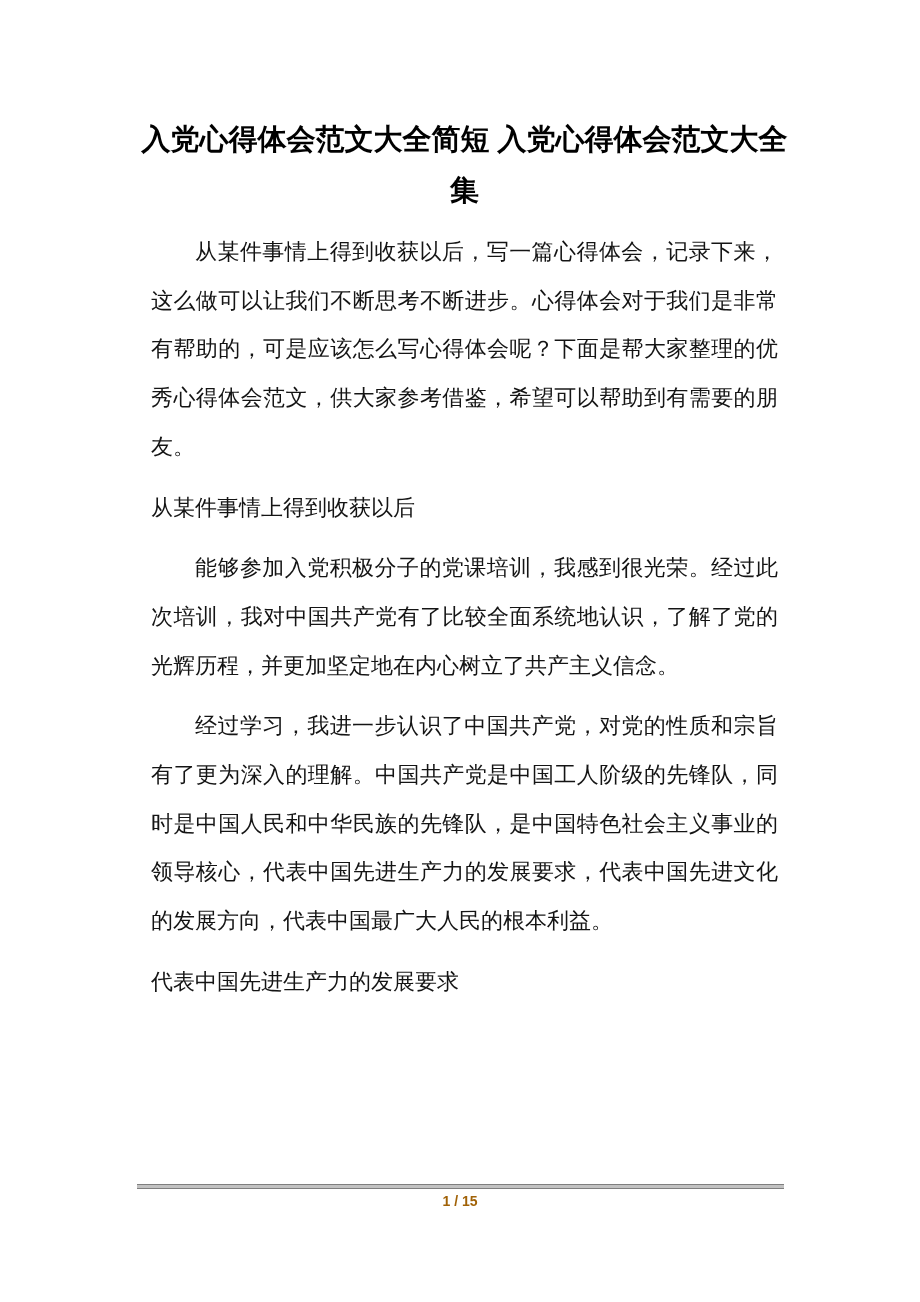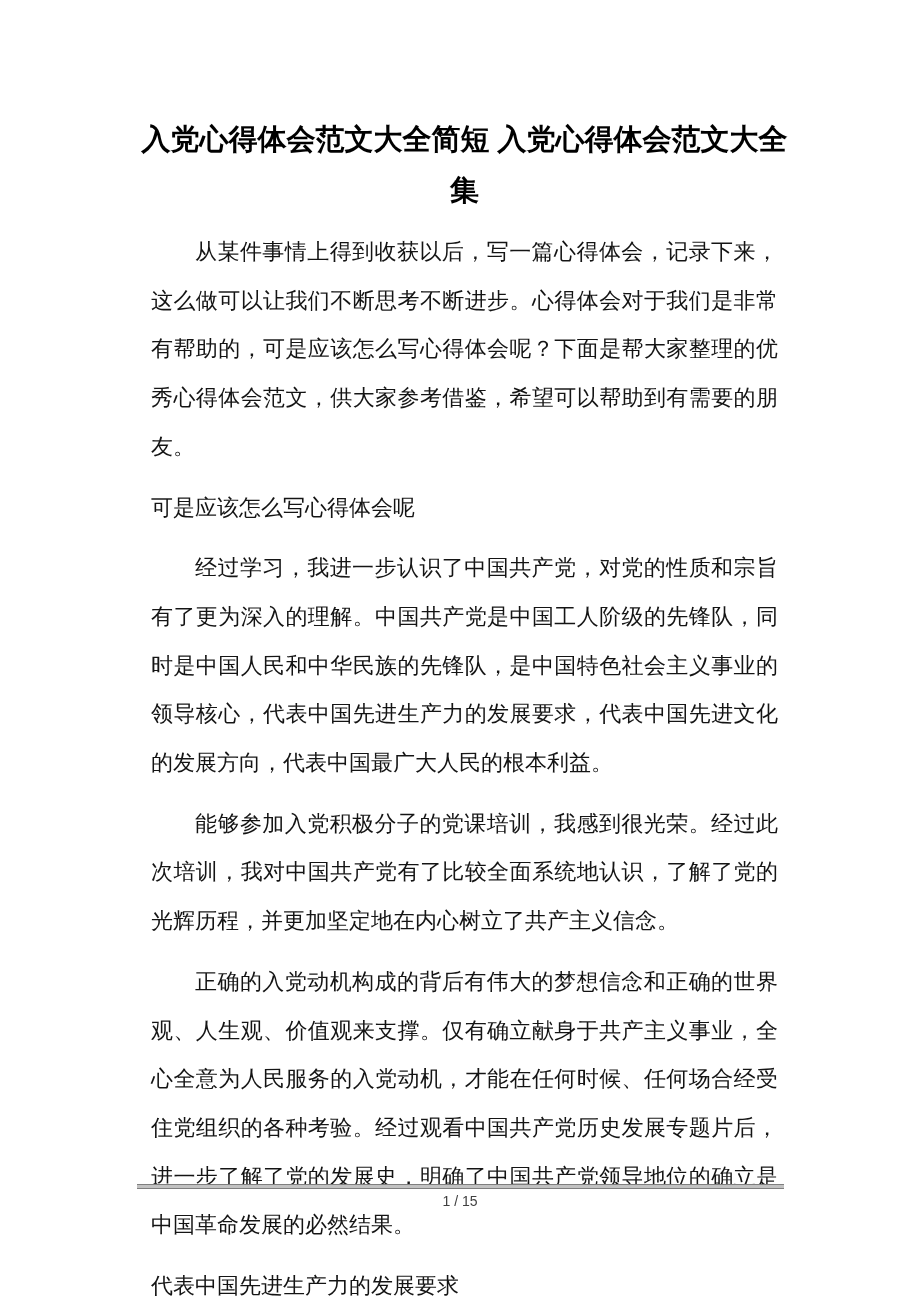--- a/index.html
+++ b/index.html
@@ -56,42 +56,41 @@
     border-top: 1px solid #7f7f7f;
     border-bottom: 1px solid #7f7f7f;
   }
   .footer-page-number {
     position: absolute;
     left: 0;
     top: 1192px;
     width: 920px;
     text-align: center;
     font-family: "Liberation Sans", "DejaVu Sans", sans-serif;
-    font-weight: normal;
+    font-weight: bold;
     font-size: 14px;
     line-height: 18px;
-    color: #404040;
+    color: #a16207;
   }
 </style>
 </head>
 <body>
 
 <div class="page">
   <div class="content">
     <h1 class="doc-title">入党心得体会范文大全简短 入党心得体会范文大全集</h1>
 
     <p class="para">从某件事情上得到收获以后，写一篇心得体会，记录下来，这么做可以让我们不断思考不断进步。心得体会对于我们是非常有帮助的，可是应该怎么写心得体会呢？下面是帮大家整理的优秀心得体会范文，供大家参考借鉴，希望可以帮助到有需要的朋友。</p>
 
-    <p class="heading">可是应该怎么写心得体会呢</p>
+    <p class="heading">从某件事情上得到收获以后</p>
+
+    <p class="para">能够参加入党积极分子的党课培训，我感到很光荣。经过此次培训，我对中国共产党有了比较全面系统地认识，了解了党的光辉历程，并更加坚定地在内心树立了共产主义信念。</p>
 
     <p class="para">经过学习，我进一步认识了中国共产党，对党的性质和宗旨有了更为深入的理解。中国共产党是中国工人阶级的先锋队，同时是中国人民和中华民族的先锋队，是中国特色社会主义事业的领导核心，代表中国先进生产力的发展要求，代表中国先进文化的发展方向，代表中国最广大人民的根本利益。</p>
 
-    <p class="para">能够参加入党积极分子的党课培训，我感到很光荣。经过此次培训，我对中国共产党有了比较全面系统地认识，了解了党的光辉历程，并更加坚定地在内心树立了共产主义信念。</p>
-
-    <p class="para">正确的入党动机构成的背后有伟大的梦想信念和正确的世界观、人生观、价值观来支撑。仅有确立献身于共产主义事业，全心全意为人民服务的入党动机，才能在任何时候、任何场合经受住党组织的各种考验。经过观看中国共产党历史发展专题片后，进一步了解了党的发展史，明确了中国共产党领导地位的确立是中国革命发展的必然结果。</p>
 
     <p class="heading">代表中国先进生产力的发展要求</p>
   </div>
 
   <div class="footer-rule"></div>
 
   <div class="footer-page-number">1 / 15</div>
 </div>
 
 </body></html>

